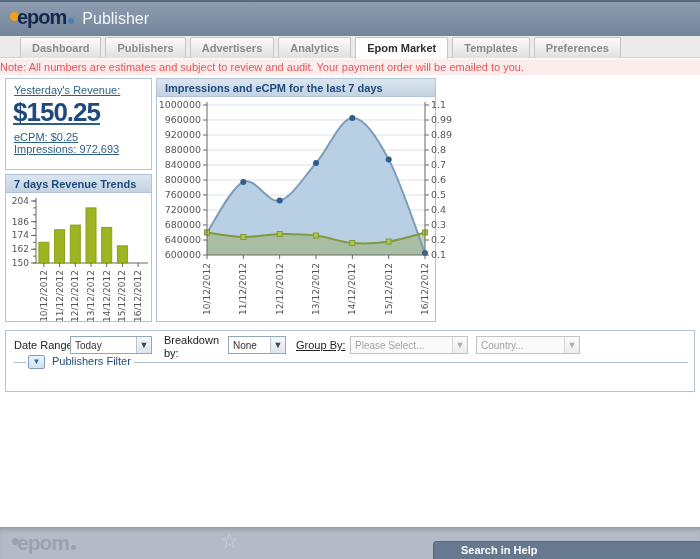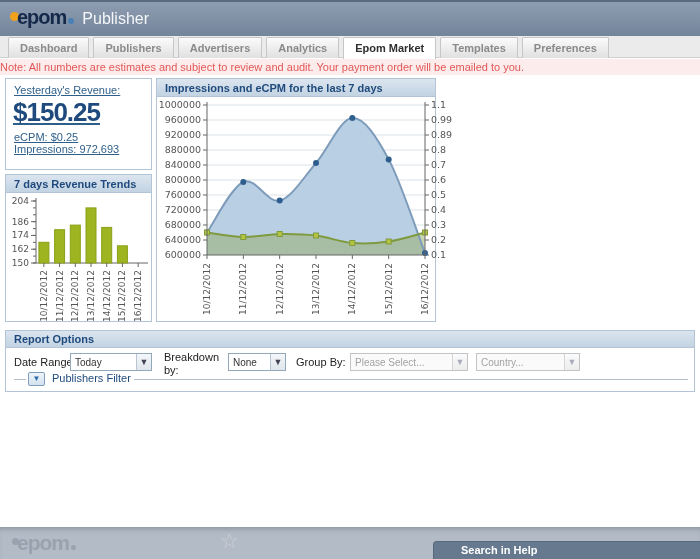--- a/index.html
+++ b/index.html
@@ -15,21 +15,21 @@
   .logo-text { font-size:20px; font-weight:bold; color:#14294a; letter-spacing:-1px; }
   .logo-dot-blue { width:6px; height:6px; border-radius:50%; background:#4a7fb5; margin-left:2px; }
   .logo-product { font-size:16px; color:#f4f6f9; margin-left:8px; }
 
   
   .tabbar { position:absolute; left:0; top:36px; width:700px; height:22px; background:#ebebeb; border-bottom:1px solid #cfcfcf; }
   .tab { display:inline-block; height:21px; line-height:20px; margin:1px 0 0 4px; padding:0 11px;
          font-size:11px; font-weight:bold; color:#8a8a8a; background:linear-gradient(#fbfbfb,#e0e0e0);
          border:1px solid #c6c6c6; border-bottom:none; border-radius:2px 2px 0 0; cursor:default; }
   .tab.active { background:#fff; color:#2f2f2f; height:22px; position:relative; z-index:2; }
-  .tab:first-child { margin-left:8px; }
+  .tab:first-child { margin-left:20px; }
 
   
   .note { position:absolute; left:0; top:59px; width:700px; height:16px; background:#fdecec;
           color:#e25757; font-size:11px; line-height:16px; }
 
   
   .panel { position:absolute; background:#fff; border:1px solid #b3c4d6; }
   .panel-h { height:18px; line-height:18px; padding-left:8px; font-size:11px; font-weight:bold; color:#1f4a7d;
              background:linear-gradient(#dbe5ef,#c3d3e2); border-bottom:1px solid #b3c4d6; }
 
@@ -232,33 +232,32 @@
         <line x1="195.33333333333334" y1="158" x2="195.33333333333334" y2="162" stroke="#666666"></line>
         <text x="198.33333333333334" y="166" transform="rotate(-90 198.33333333333334 166)" text-anchor="end" font-size="9" fill="#555555">14/12/2012</text>
         <line x1="231.66666666666666" y1="158" x2="231.66666666666666" y2="162" stroke="#666666"></line>
         <text x="234.66666666666666" y="166" transform="rotate(-90 234.66666666666666 166)" text-anchor="end" font-size="9" fill="#555555">15/12/2012</text>
         <line x1="268" y1="158" x2="268" y2="162" stroke="#666666"></line>
         <text x="271" y="166" transform="rotate(-90 271 166)" text-anchor="end" font-size="9" fill="#555555">16/12/2012</text>
       </svg>
   </div>
 
   <div class="panel" style="left:5px; top:330px; width:690px; height:62px;">
-    <div class="panel-h" style="height:17px; line-height:17px;">Report Options</div>
     <div class="ro-body">
       <span class="ro-label" style="left:8px; top:8px;">Date Range:</span>
       <div class="sel" style="left:64px; top:5px; width:82px;">
         <span class="sel-text">Today</span>
         <span class="sel-arrow">▼</span>
       </div>
       <span class="ro-label" style="left:158px; top:3px; width:62px; line-height:13px;">Breakdown by:</span>
       <div class="sel" style="left:222px; top:5px; width:58px;">
         <span class="sel-text">None</span>
         <span class="sel-arrow">▼</span>
       </div>
-      <span class="ro-label" style="left:290px; top:8px;">Group By:</span>
+      <span class="ro-label" style="left:290px; top:8px;text-decoration:underline;">Group By:</span>
       <div class="sel disabled" style="left:344px; top:5px; width:118px;">
         <span class="sel-text">Please Select...</span>
         <span class="sel-arrow">▼</span>
       </div>
       <div class="sel disabled" style="left:470px; top:5px; width:104px;">
         <span class="sel-text">Country...</span>
         <span class="sel-arrow">▼</span>
       </div>
       <div class="pf-row">
         <div class="pf-line" style="left:8px; width:12px;"></div>

